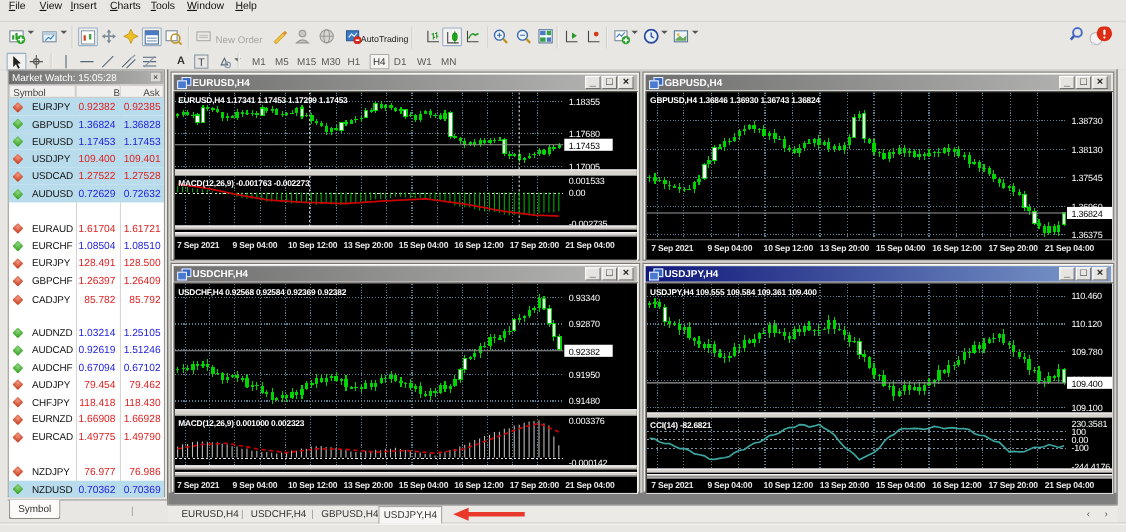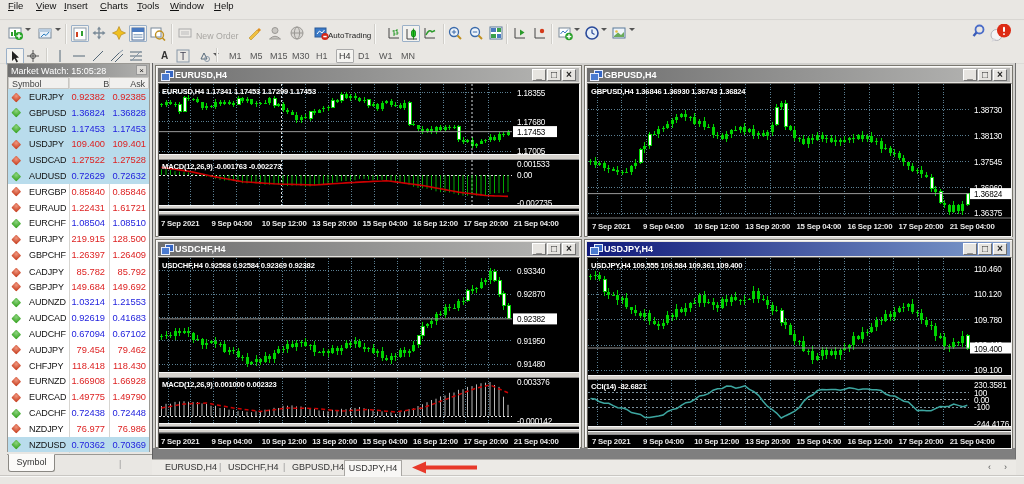--- a/index.html
+++ b/index.html
@@ -1464,73 +1464,61 @@
       <span class="sym">USDCAD</span>
       <span class="bid dn">1.27522</span>
       <span class="ask dn">1.27528</span>
     </div>
 <div class="mwrow hl" style="top:104.0px">
       <span class="dia dgrn"></span>
       <span class="sym">AUDUSD</span>
       <span class="bid up">0.72629</span>
       <span class="ask up">0.72632</span>
     </div>
-<div class="mwrow" style="top:119.8px">
-      <span class="dia dred"></span>
-      <span class="sym">EURGBP</span>
-      <span class="bid dn">0.85840</span>
-      <span class="ask dn">0.85846</span>
-    </div>
 <div class="mwrow" style="top:135.6px">
       <span class="dia dred"></span>
       <span class="sym">EURAUD</span>
-      <span class="bid dn">1.22431</span>
+      <span class="bid dn">1.61704</span>
       <span class="ask dn">1.61721</span>
     </div>
 <div class="mwrow" style="top:151.4px">
       <span class="dia dgrn"></span>
       <span class="sym">EURCHF</span>
       <span class="bid up">1.08504</span>
       <span class="ask up">1.08510</span>
     </div>
 <div class="mwrow" style="top:167.2px">
       <span class="dia dred"></span>
       <span class="sym">EURJPY</span>
-      <span class="bid dn">219.915</span>
+      <span class="bid dn">128.491</span>
       <span class="ask dn">128.500</span>
     </div>
 <div class="mwrow" style="top:183.0px">
       <span class="dia dred"></span>
       <span class="sym">GBPCHF</span>
       <span class="bid dn">1.26397</span>
       <span class="ask dn">1.26409</span>
     </div>
 <div class="mwrow" style="top:200px">
       <span class="dia dred"></span>
       <span class="sym">CADJPY</span>
       <span class="bid dn">85.782</span>
       <span class="ask dn">85.792</span>
     </div>
-<div class="mwrow" style="top:214.6px">
-      <span class="dia dred"></span>
-      <span class="sym">GBPJPY</span>
-      <span class="bid dn">149.684</span>
-      <span class="ask dn">149.692</span>
-    </div>
 <div class="mwrow" style="top:230.4px">
       <span class="dia dgrn"></span>
       <span class="sym">AUDNZD</span>
       <span class="bid up">1.03214</span>
-      <span class="ask up">1.21553</span>
+      <span class="ask up">1.25105</span>
     </div>
 <div class="mwrow" style="top:246.2px">
       <span class="dia dgrn"></span>
       <span class="sym">AUDCAD</span>
       <span class="bid up">0.92619</span>
-      <span class="ask up">0.41683</span>
+      <span class="ask up">1.51246</span>
     </div>
 <div class="mwrow" style="top:262.0px">
       <span class="dia dgrn"></span>
       <span class="sym">AUDCHF</span>
       <span class="bid up">0.67094</span>
       <span class="ask up">0.67102</span>
     </div>
 <div class="mwrow" style="top:277.8px">
       <span class="dia dred"></span>
       <span class="sym">AUDJPY</span>
@@ -1547,26 +1535,20 @@
       <span class="dia dred"></span>
       <span class="sym">EURNZD</span>
       <span class="bid dn">1.66908</span>
       <span class="ask dn">1.66928</span>
     </div>
 <div class="mwrow" style="top:325.2px">
       <span class="dia dred"></span>
       <span class="sym">EURCAD</span>
       <span class="bid dn">1.49775</span>
       <span class="ask dn">1.49790</span>
-    </div>
-<div class="mwrow" style="top:341.0px">
-      <span class="dia dgrn"></span>
-      <span class="sym">CADCHF</span>
-      <span class="bid up">0.72438</span>
-      <span class="ask up">0.72448</span>
     </div>
 <div class="mwrow" style="top:356.8px">
       <span class="dia dred"></span>
       <span class="sym">NZDJPY</span>
       <span class="bid dn">76.977</span>
       <span class="ask dn">76.986</span>
     </div>
 <div class="mwrow hl" style="top:372.6px">
       <span class="dia dgrn"></span>
       <span class="sym">NZDUSD</span>

